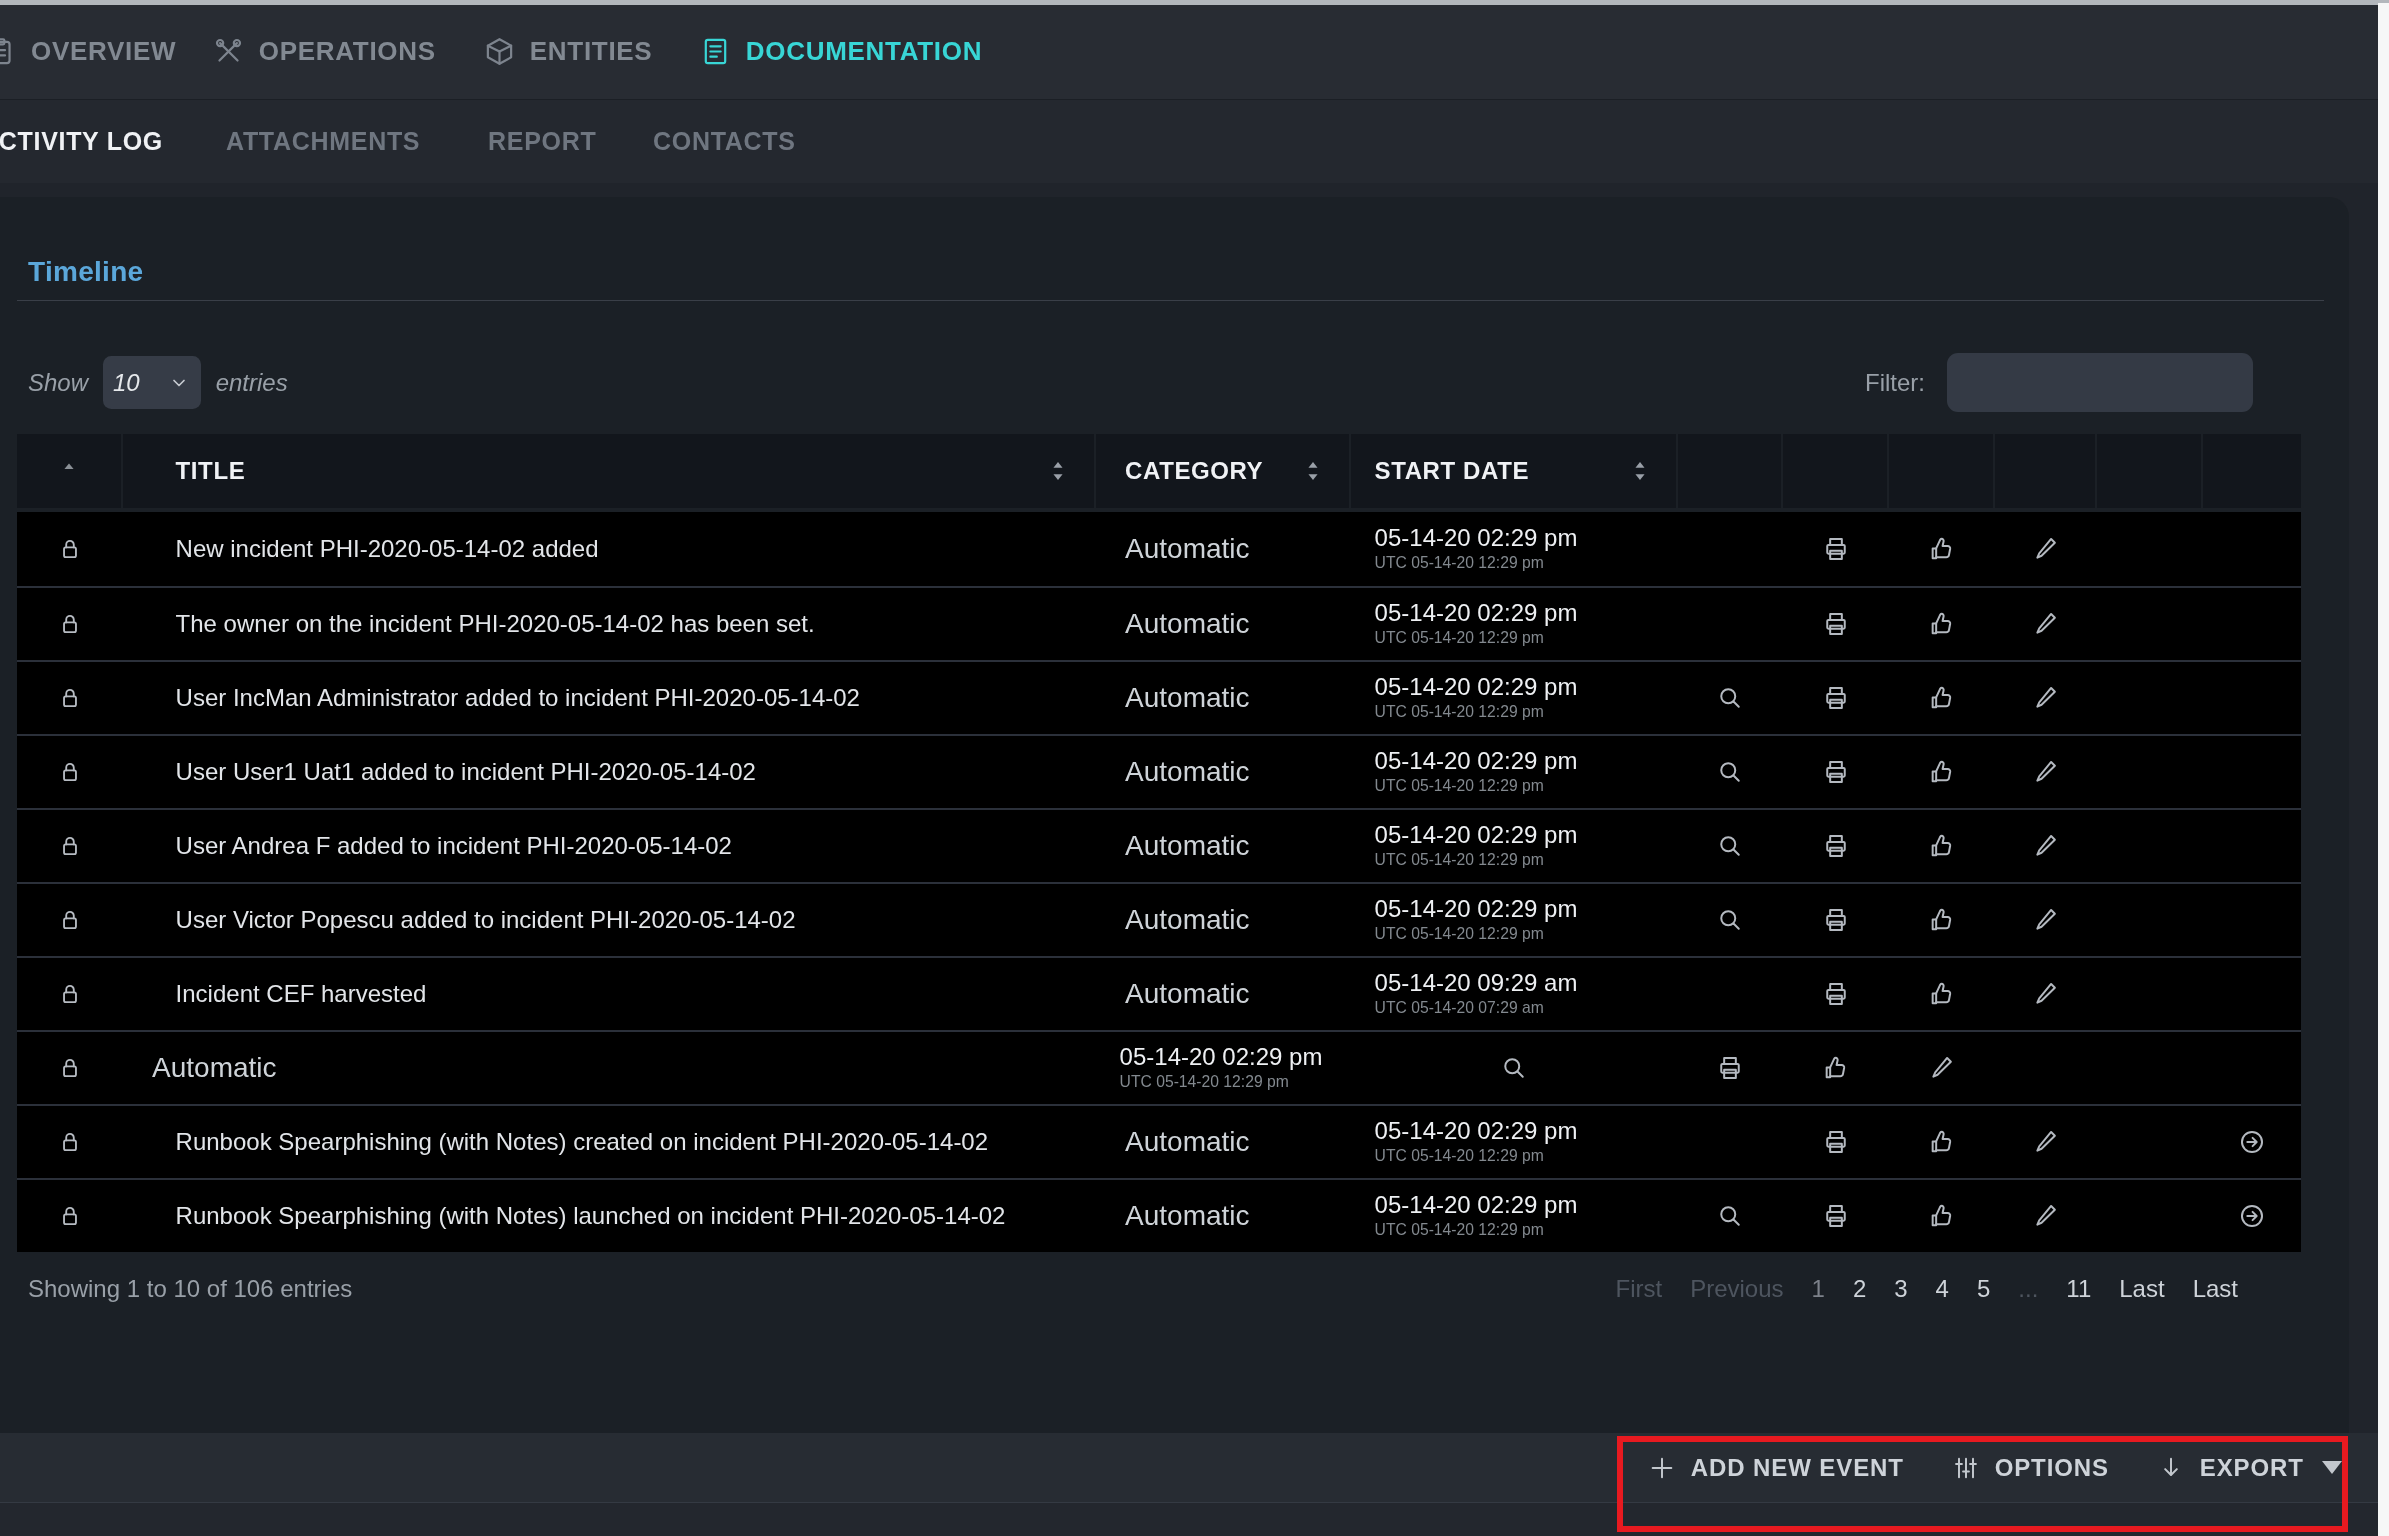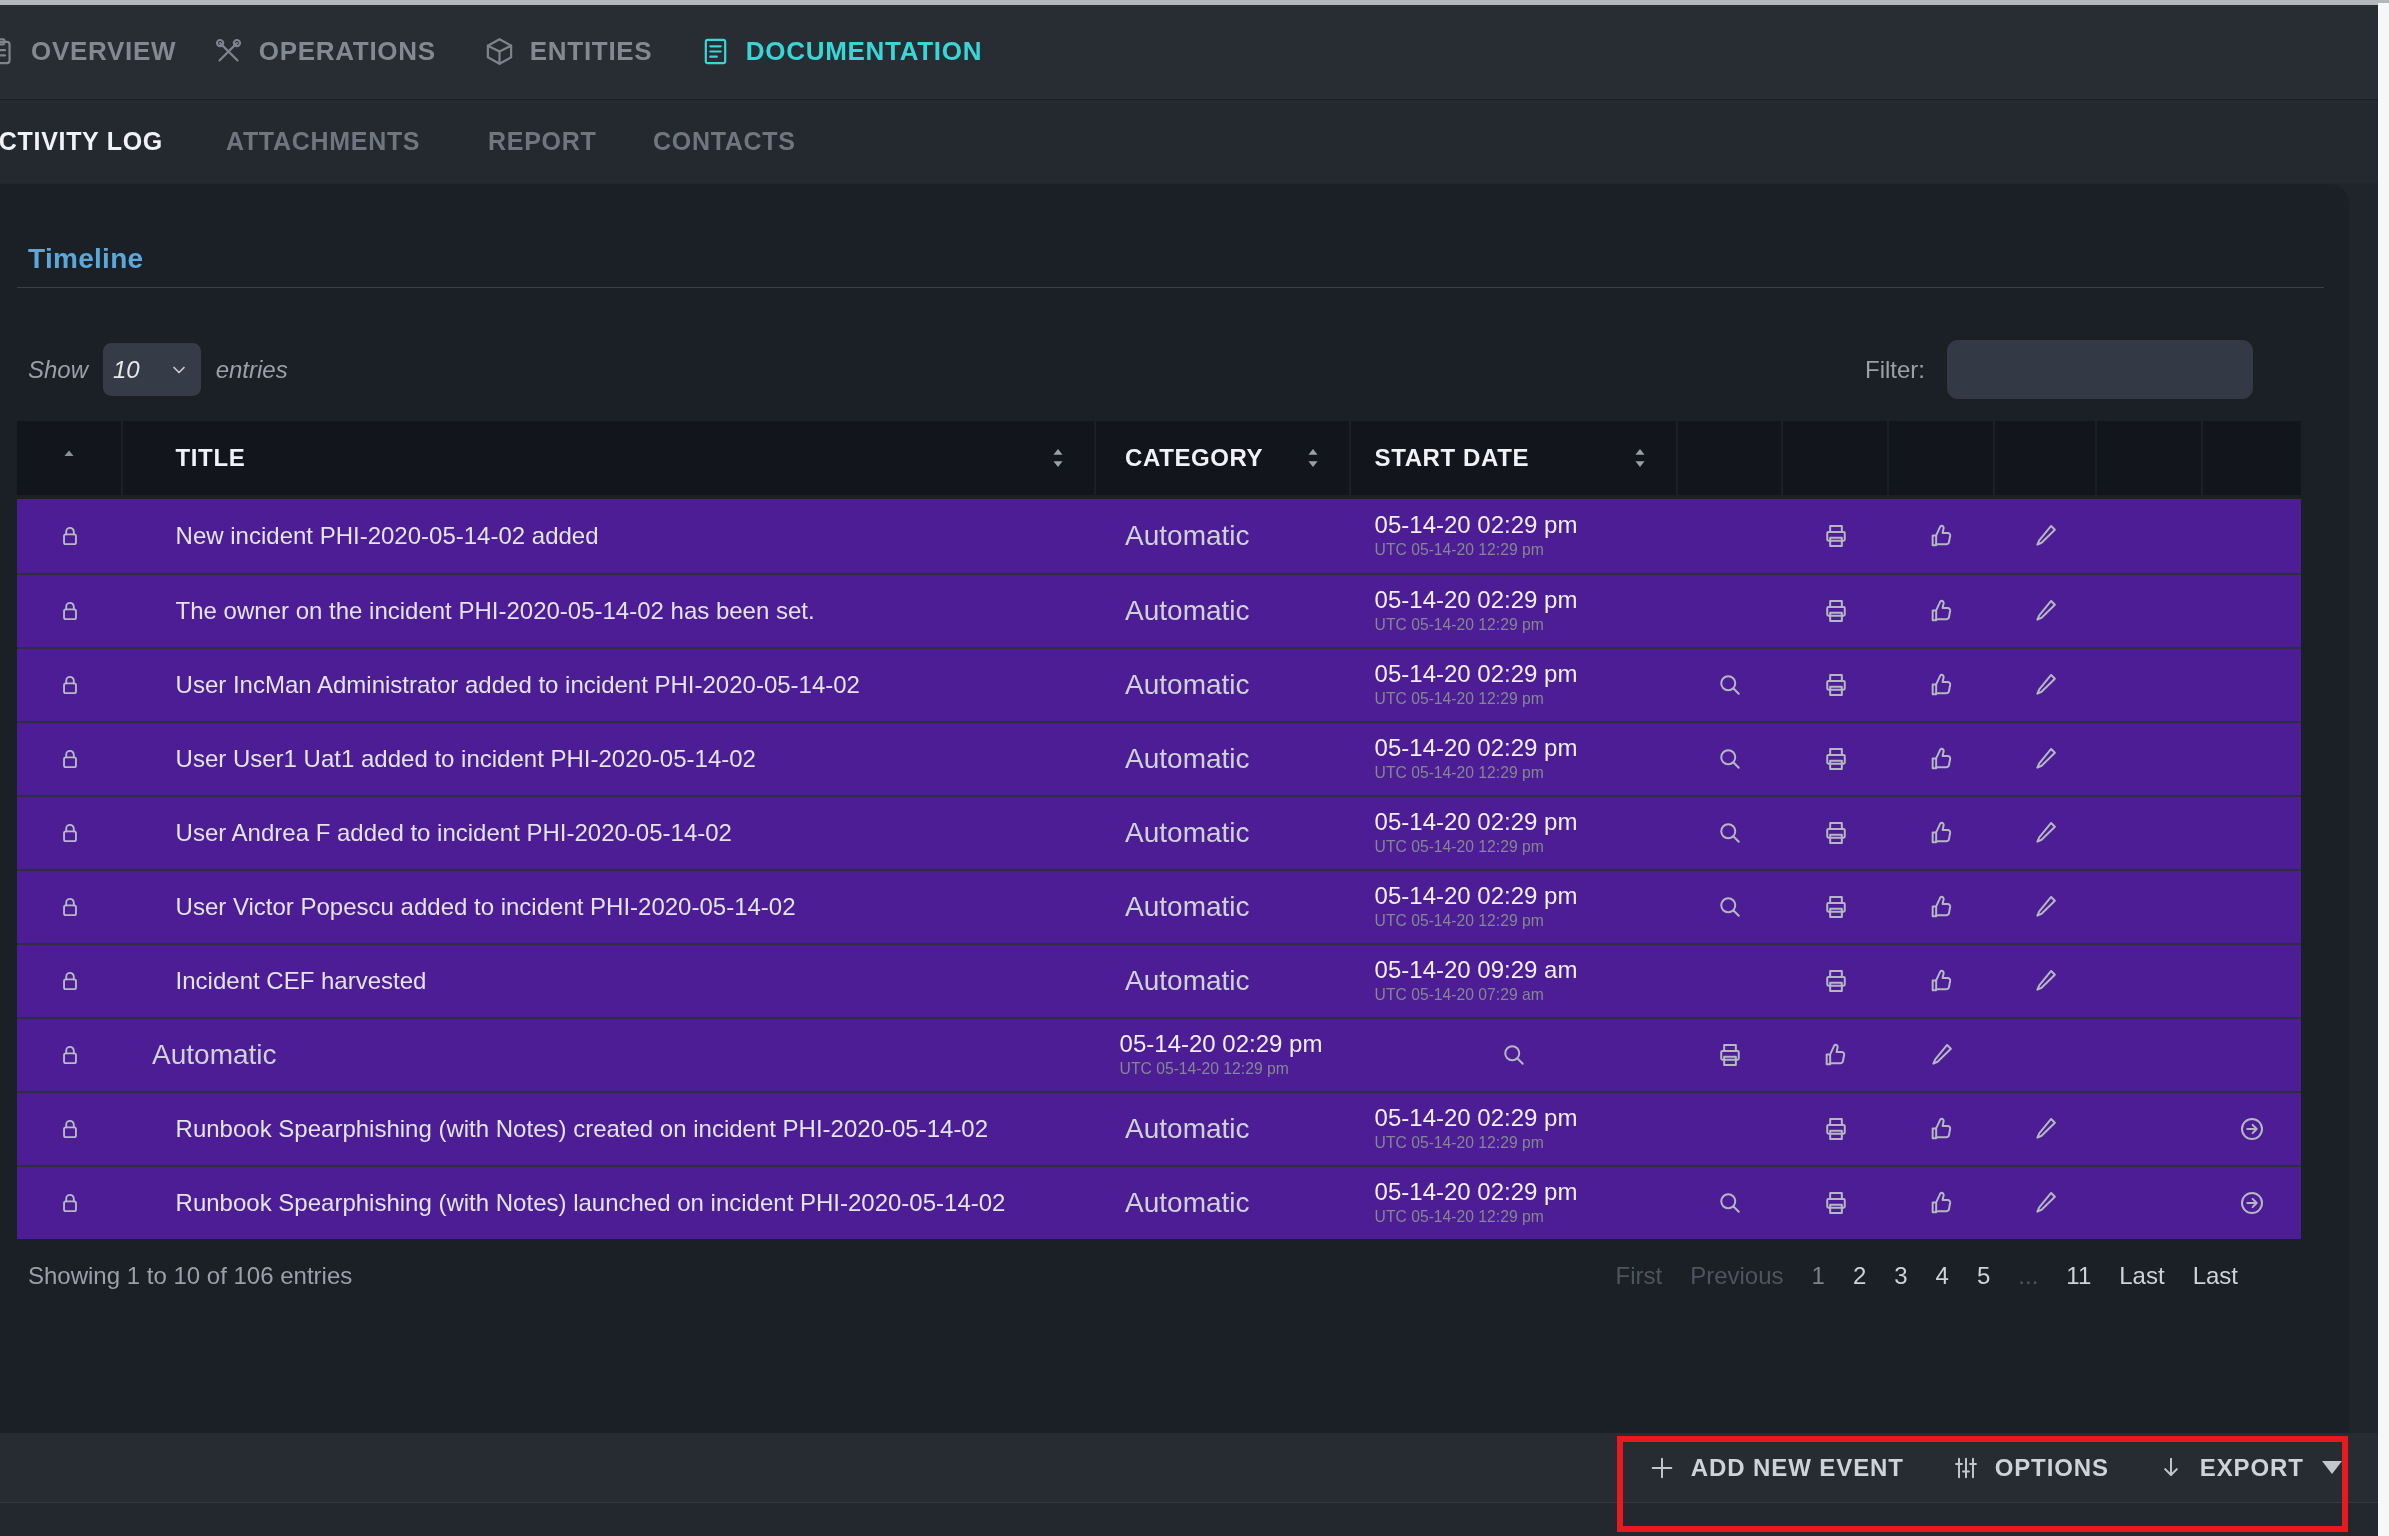--- a/index.html
+++ b/index.html
@@ -15,21 +15,21 @@
   .tab{position:absolute;top:0;height:100%;display:flex;align-items:center;gap:14.8px;
     color:#828992;font-size:26px;letter-spacing:0.7px;font-weight:700;cursor:pointer;white-space:nowrap;}
   .tab .ticon{display:flex;align-items:center;color:#7d848e;}
   .tab.active{color:#38d6d6;}
   .tab.active .ticon{color:#38d6d6;}
   .subtab{position:absolute;top:0;height:100%;display:flex;align-items:center;
     color:#6f7680;font-size:25px;letter-spacing:0.7px;font-weight:700;cursor:pointer;white-space:nowrap;}
   .subtab.active{color:#f0f2f5;}
 
   
-  .content-band{position:absolute;left:0;top:184px;width:2378px;height:1251px;background:#20242b;}
+  .content-band{position:absolute;left:0;top:197px;width:2378px;height:1251px;background:#20242b;}
   .panel{position:absolute;left:0;top:0;width:2349px;height:1251px;background:#1b2026;border-top-right-radius:20px;}
   .panel-title{position:absolute;left:28px;top:59px;font-size:28px;font-weight:700;color:#5ba7da;letter-spacing:0.3px;}
   .panel-divider{position:absolute;left:16.6px;top:103px;width:2307px;height:0;border-top:1.8px solid #3a3f48;}
 
   .show-group{position:absolute;left:28px;top:155px;height:61px;display:flex;align-items:center;gap:14.8px;
     color:#99a0a8;font-size:24px;font-style:italic;}
   .select-box{width:98px;height:53px;background:#363c47;border-radius:8.3px;display:flex;align-items:center;
     justify-content:center;gap:27px;color:#e6e9ec;font-size:24px;cursor:pointer;}
   .select-box .chev{display:flex;color:#c6cad0;}
   .filter-group{position:absolute;right:96px;top:155px;height:61px;display:flex;align-items:center;gap:22px;
@@ -43,21 +43,21 @@
   .thead{height:74px;background:#12161c;}
   .th{border-right:2.8px solid #1b2026;display:flex;align-items:center;color:#f0f2f5;font-size:24px;
     font-weight:700;letter-spacing:0.6px;position:relative;}
   .th:last-child{border-right:none;}
   .th .sorter{position:absolute;right:26px;top:50%;transform:translateY(-50%);display:flex;cursor:pointer;}
   .th-first{justify-content:center;}
   .th-title{padding-left:53px;}
   .th-cat{padding-left:29.5px;}
   .th-date{padding-left:24px;}
   .tbody{margin-top:3.7px;}
-  .trow{height:74px;background:#4c1d95;}
+  .trow{height:74px;background:#000000;}
   .trow + .trow{border-top:2.8px solid #2b303a;}
   .cell{display:flex;align-items:center;overflow:hidden;}
   .cell-lock{justify-content:center;color:#b6bbc2;}
   .cell-title{padding-left:53px;color:#e2e5e9;font-size:24px;white-space:nowrap;}
   .cell-cat{padding-left:29.5px;color:#ced3d8;font-size:28px;}
   .cell-date{padding-left:24px;flex-direction:column;align-items:flex-start;justify-content:center;}
   .date-main{color:#eef0f3;font-size:24px;line-height:28px;}
   .date-utc{color:#83898f;font-size:15.7px;line-height:22px;}
   .cell-ic{justify-content:center;color:#b4b9c0;}
   .icon-btn{display:flex;align-items:center;justify-content:center;cursor:pointer;color:#b4b9c0;}

